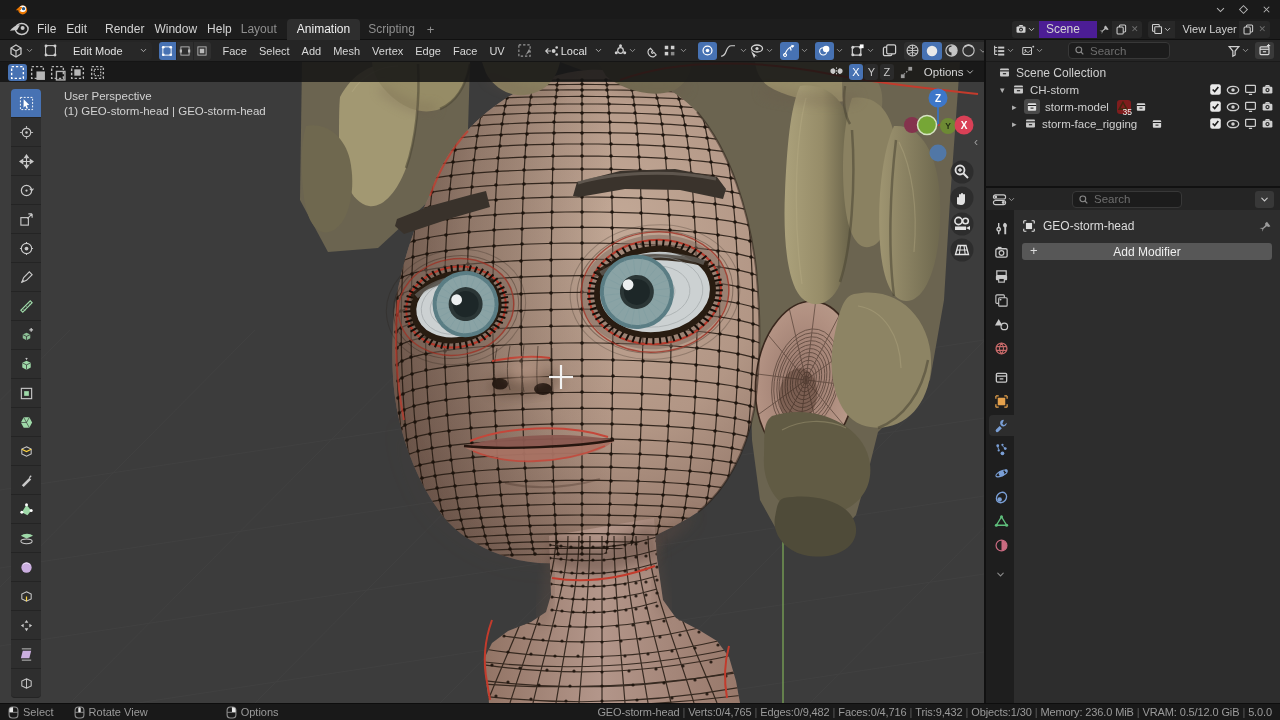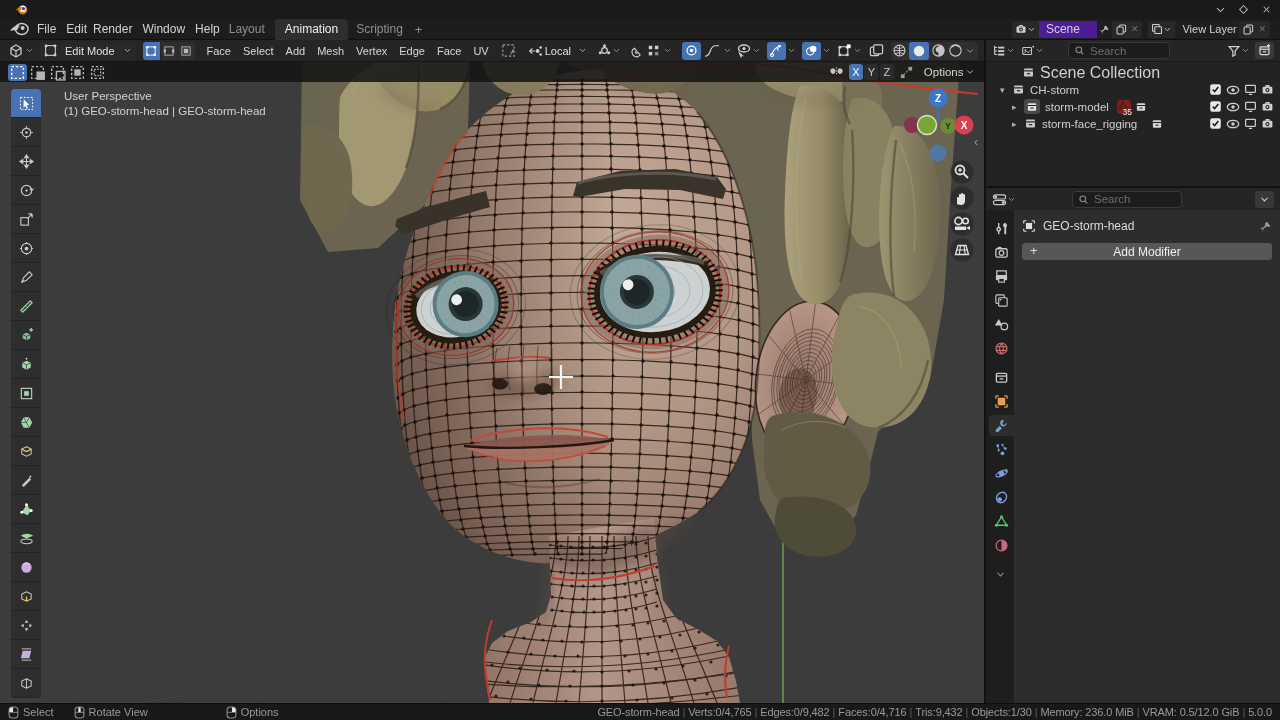--- a/index.html
+++ b/index.html
@@ -31,21 +31,21 @@
     </div>
   </div>
 <div class="abs row" style="left:0;top:19px;width:1280px;height:21px;background:#1d1d1d;border-bottom:1px solid #101010">
     <svg width="20" height="14" viewBox="0 0 22 14" style="margin-left:9px" xmlns="http://www.w3.org/2000/svg">
       <ellipse cx="14" cy="7" rx="7" ry="6" fill="none" stroke="#c9c9c9" stroke-width="1.6"></ellipse>
       <circle cx="15" cy="6" r="2.2" fill="#c9c9c9"></circle>
       <path d="M1,9 Q6,2 12,3 L9,8 Z" fill="#c9c9c9"></path>
     </svg>
     <span class="tx" style="margin-left:8px">File</span>
     <span class="tx" style="margin-left:10px">Edit</span>
-    <span class="tx" style="margin-left:6px">Render</span>
+    <span class="tx" style="margin-left:18px">Render</span>
     <span class="tx" style="margin-left:10px">Window</span>
     <span class="tx" style="margin-left:10px">Help</span>
     <span class="dim" style="margin-left:9px;font-size:12px">Layout</span>
     <span style="margin-left:10px;background:#2e2e2e;border-radius:4px 4px 0 0;color:#efefef;font-size:12px;padding:3px 10px 4px">Animation</span>
     <span class="dim" style="margin-left:8px;font-size:12px">Scripting</span>
     <span class="dim" style="margin-left:12px;font-size:13px">+</span>
     <div style="flex:1"></div>
     <div class="row" style="height:17px;margin-right:6px">
       <div class="row" style="background:#282828;border-radius:3px 0 0 3px;height:17px;padding:0 3px">
         <svg width="12" height="12" viewBox="0 0 16 16" style="" xmlns="http://www.w3.org/2000/svg">
@@ -1494,21 +1494,21 @@
 <div class="abs row" style="left:0;top:40px;width:984px;height:22px;background:#252525;border-bottom:1px solid #151515;font-size:12px">
     <div class="row" style="margin-left:8px;gap:1px">
       <svg width="16" height="16" viewBox="0 0 16 16">
         <path d="M8,2 l5,3 v6 l-5,3 -5,-3 V5 Z" fill="none" stroke="#cacaca" stroke-width="1.3"></path>
         <path d="M3,5 l5,3 5,-3 M8,8 v6" stroke="#cacaca" stroke-width="1.1" fill="none"></path>
       </svg>
       <svg width="9" height="9" viewBox="0 0 16 16" style="" xmlns="http://www.w3.org/2000/svg">
         <path d="M4,6 L8,10 L12,6" stroke="#9a9a9a" stroke-width="1.6" fill="none" stroke-linecap="round"></path>
       </svg>
     </div>
-    <div class="row" style="margin-left:6px;background:#282828;border-radius:4px;height:18px;padding:0 4px;gap:8px">
+    <div class="row" style="margin-left:6px;background:#282828;border-radius:4px;height:18px;padding:0 4px;gap:16px">
       <svg width="13" height="13" viewBox="0 0 16 16">
         <rect x="2" y="2" width="12" height="12" fill="none" stroke="#cfcfcf" stroke-width="1.3"></rect>
         <circle cx="2.5" cy="2.5" r="1.8" fill="#cfcfcf"></circle>
         <circle cx="13.5" cy="2.5" r="1.8" fill="#cfcfcf"></circle>
         <circle cx="2.5" cy="13.5" r="1.8" fill="#cfcfcf"></circle>
         <circle cx="13.5" cy="13.5" r="1.8" fill="#cfcfcf"></circle>
       </svg>
       <span style="color:#e0e0e0;font-size:11px">Edit Mode</span>
       <svg width="9" height="9" viewBox="0 0 16 16" style="" xmlns="http://www.w3.org/2000/svg">
         <path d="M4,6 L8,10 L12,6" stroke="#b5b5b5" stroke-width="1.6" fill="none" stroke-linecap="round"></path>
@@ -1905,21 +1905,21 @@
       <div class="row" style="background:#3a3a3a;border-radius:3px;width:19px;height:17px;justify-content:center;margin-left:5px">
         <svg width="13" height="13" viewBox="0 0 16 16">
           <rect x="2.5" y="3.5" width="11" height="9.5" rx="1.2" fill="none" stroke="#d5d5d5" stroke-width="1.5"></rect>
           <path d="M2.5,6.5 h11" stroke="#d5d5d5" stroke-width="1.5"></path>
           <path d="M6,9.5 h4" stroke="#d5d5d5" stroke-width="1.5"></path>
           <path d="M11,2 h4 m-2,-2 v4" stroke="#d5d5d5" stroke-width="1.3"></path>
         </svg>
       </div>
     </div>
     <div style="padding-top:2px">
-      <div class="row" style="height:17px;padding-left:24px;font-size:16px;">
+      <div class="row" style="height:17px;padding-left:0;font-size:12px;">
         <span style="width:12px;display:inline-block"></span>
         <svg width="13" height="13" viewBox="0 0 16 16" style="" xmlns="http://www.w3.org/2000/svg">
           <rect x="2.5" y="3" width="11" height="10" rx="1.2" fill="#c9c9c9"></rect>
           <path d="M2.5,6 h11" stroke="#1d1d1d" stroke-width="1.4"></path>
           <path d="M6,9.5 h4" stroke="#1d1d1d" stroke-width="1.4"></path>
         </svg>
         <span style="color:#cfcfcf;margin-left:5px">Scene Collection</span>
         <div style="flex:1"></div>
       </div>
       <div class="row" style="height:17px;padding-left:14px;font-size:11.5px;">

